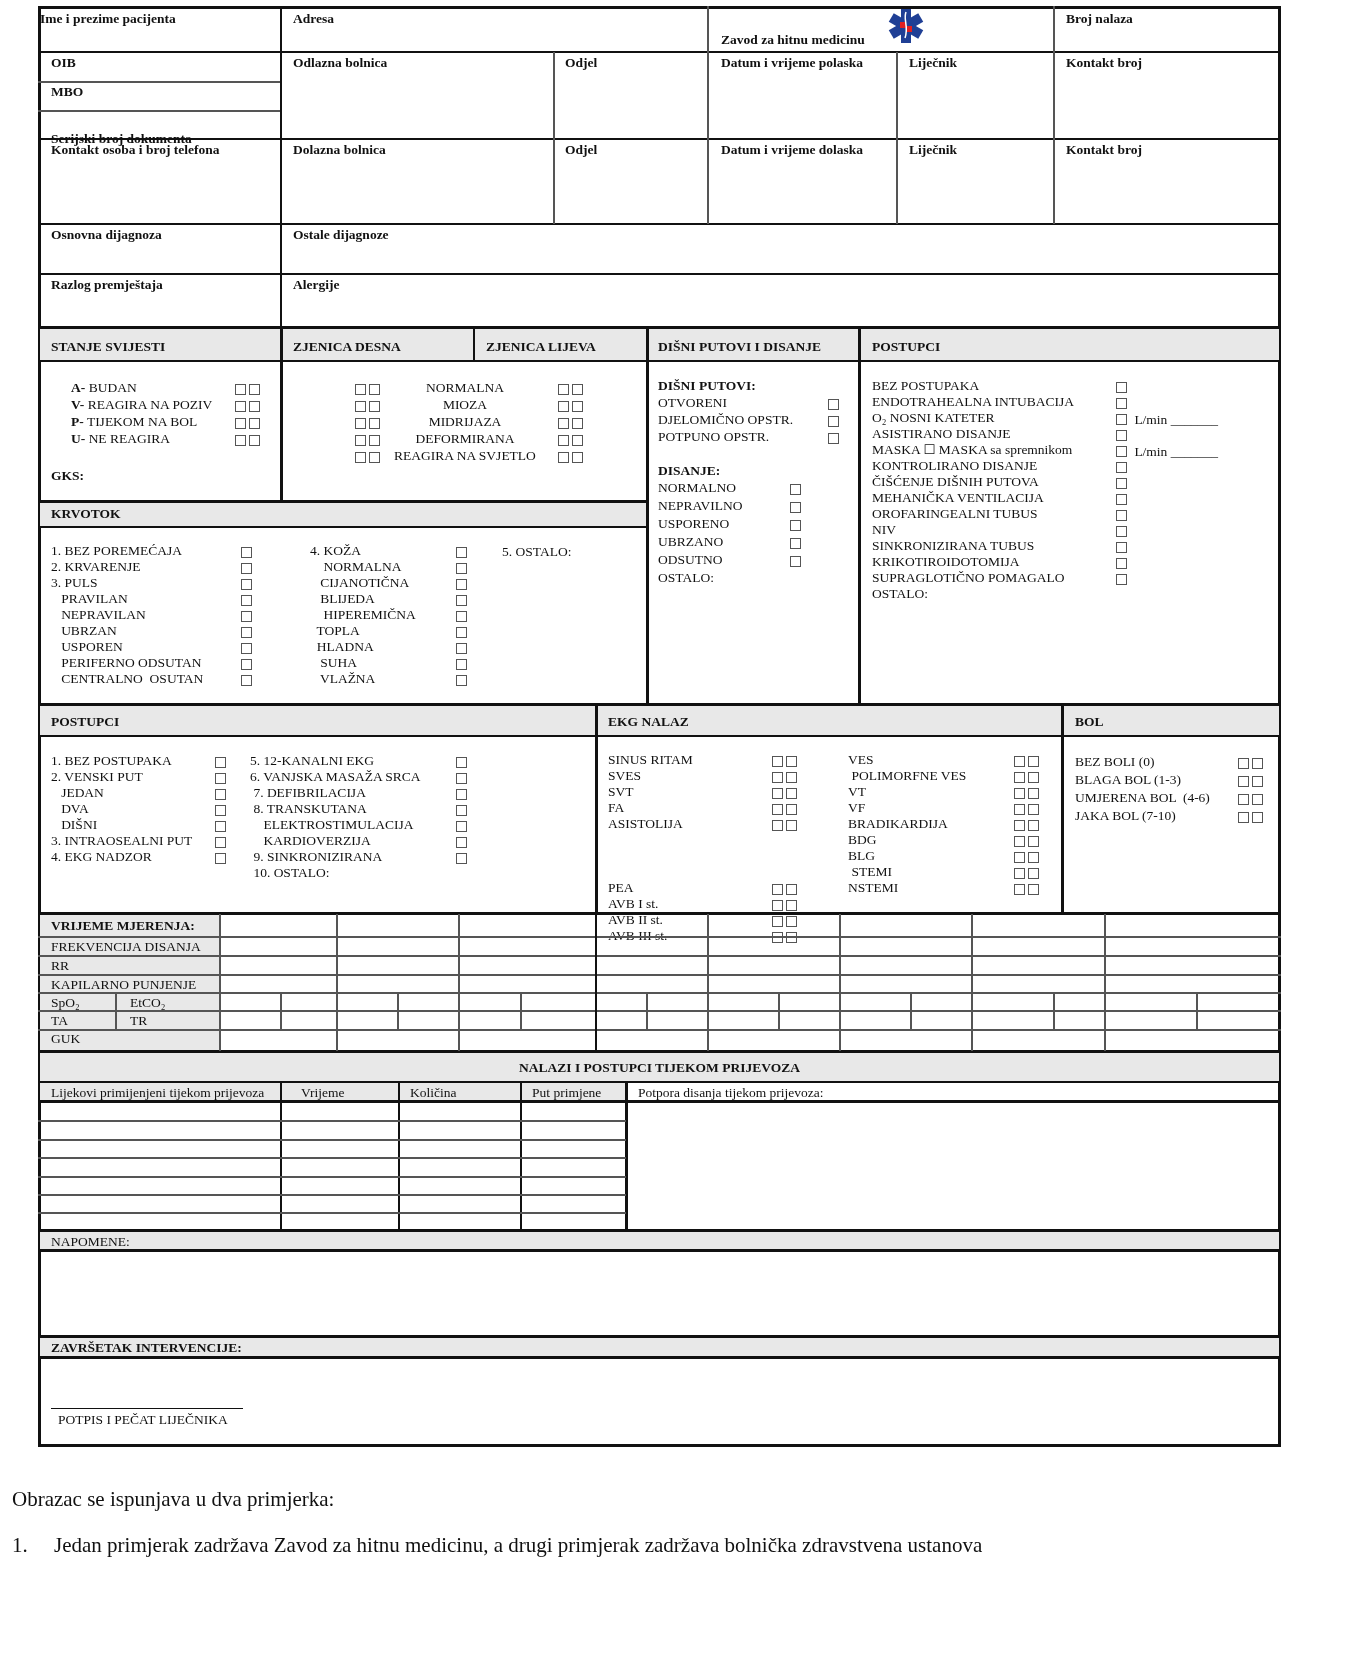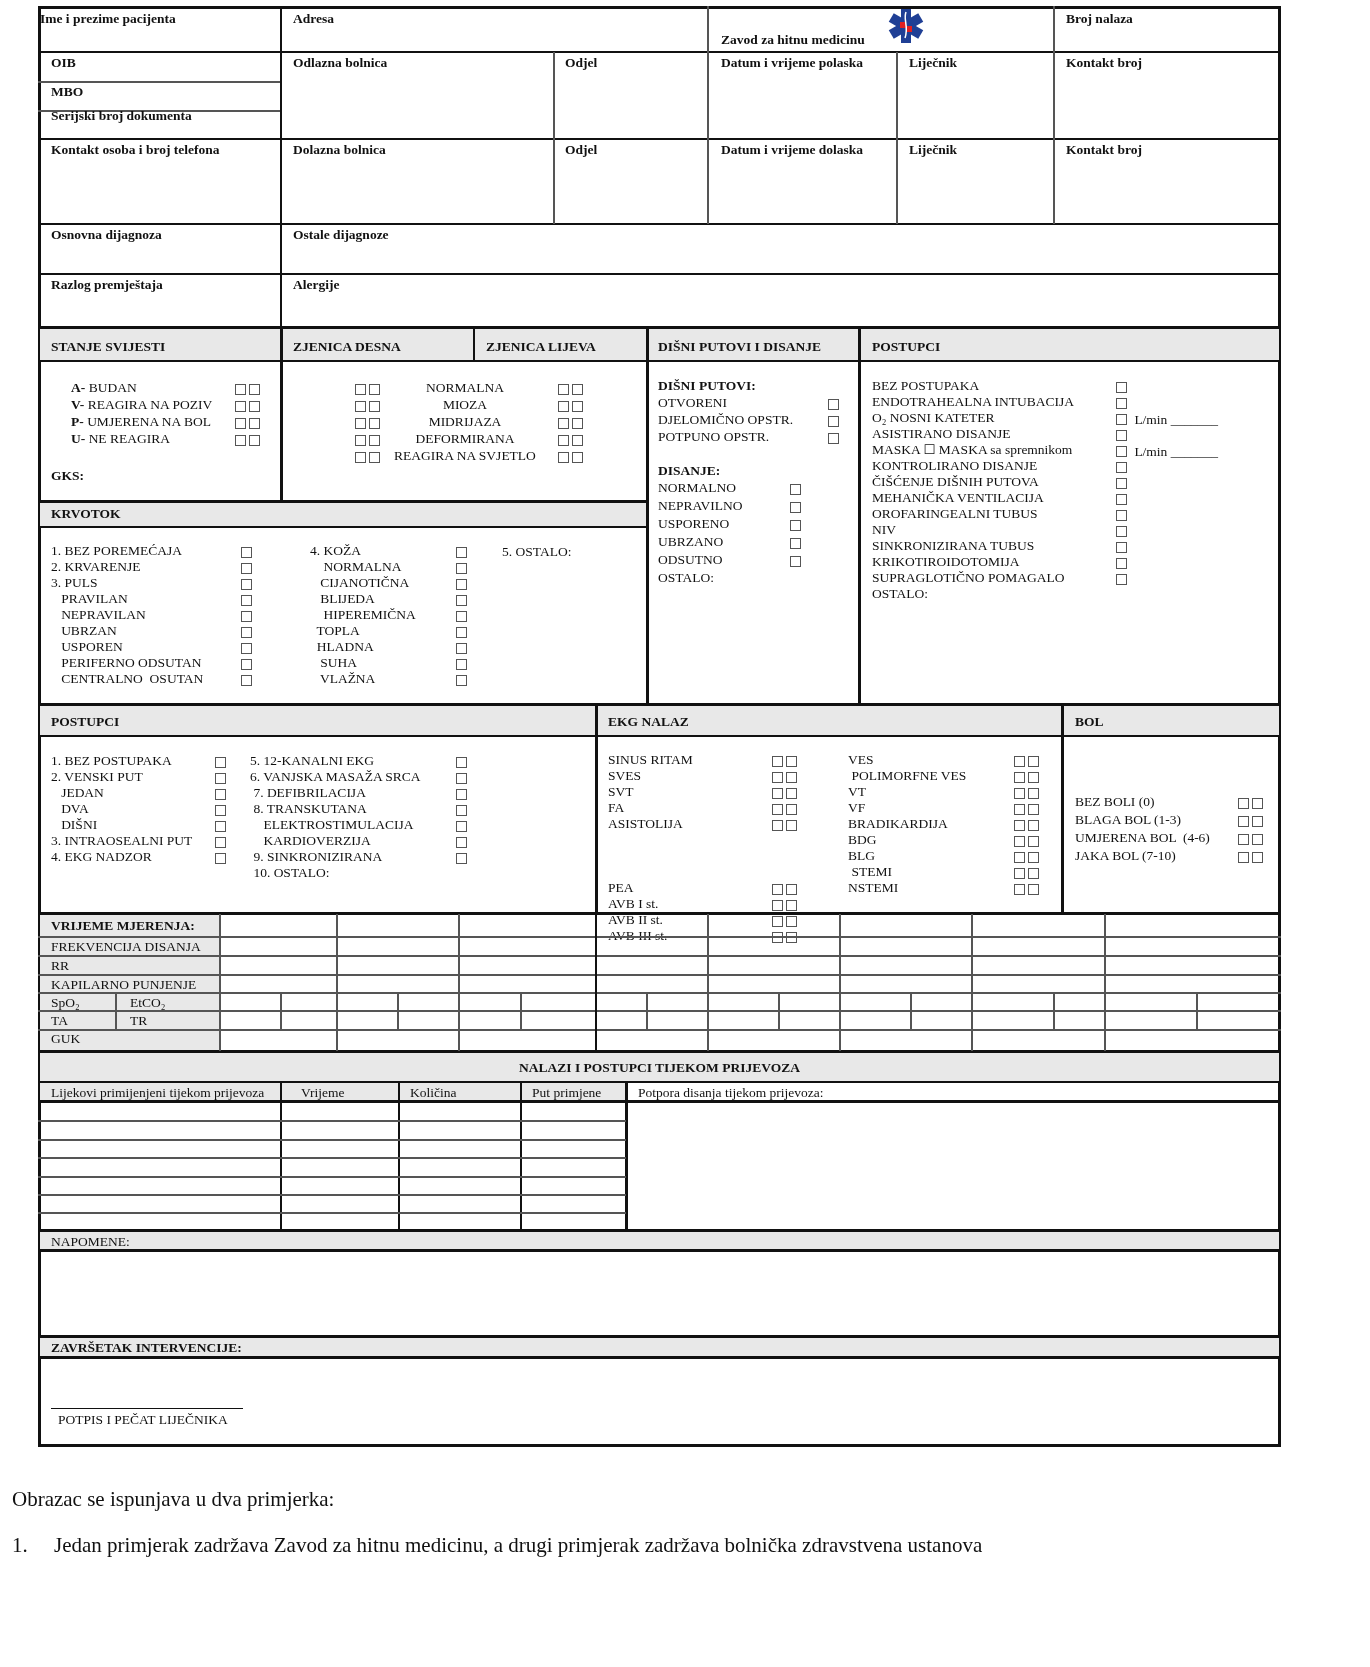--- a/index.html
+++ b/index.html
@@ -51,21 +51,21 @@
   </g>
   <rect x="12" y="14" width="6" height="6" fill="#e02020"></rect>
   <rect x="18" y="18" width="6" height="6" fill="#e02020"></rect>
   <path d="M18 4 C15 12, 21 18, 17 30" stroke="#fff" stroke-width="1.5" fill="none"></path>
 </svg>
 <span class="lbl" style="left:1066px;top:11px;">Broj nalaza</span>
 <div class="abs" style="left:1058px;top:28px;width:220px;height:22px;"></div>
 
 <span class="lbl" style="left:51px;top:55px;">OIB</span>
 <span class="lbl" style="left:51px;top:84px;">MBO</span>
-<span class="lbl" style="left:51px;top:108px;text-align:center;">Serijski broj dokumenta</span>
+<span class="lbl" style="left:51px;top:131px;text-align:center;">Serijski broj dokumenta</span>
 <span class="lbl" style="left:293px;top:55px;">Odlazna bolnica</span>
 <span class="lbl" style="left:565px;top:55px;">Odjel</span>
 <span class="lbl" style="left:721px;top:55px;">Datum i vrijeme polaska</span>
 <span class="lbl" style="left:909px;top:55px;">Liječnik</span>
 <span class="lbl" style="left:1066px;top:55px;">Kontakt broj</span>
 
 <span class="lbl" style="left:51px;top:142px;">Kontakt osoba i broj telefona</span>
 <span class="lbl" style="left:293px;top:142px;">Dolazna bolnica</span>
 <span class="lbl" style="left:565px;top:142px;">Odjel</span>
 <span class="lbl" style="left:721px;top:142px;">Datum i vrijeme dolaska</span>
@@ -90,21 +90,21 @@
 
 <span class="lbl" style="left:51px;top:339px;">STANJE SVIJESTI</span>
 <span class="lbl" style="left:293px;top:339px;">ZJENICA DESNA</span>
 <span class="lbl" style="left:486px;top:339px;">ZJENICA LIJEVA</span>
 <span class="lbl" style="left:658px;top:339px;">DIŠNI PUTOVI I DISANJE</span>
 <span class="lbl" style="left:872px;top:339px;">POSTUPCI</span>
 
 <div class="list" style="left:51px;top:379px;width:220px;margin-left:20px;">
   <div class="row"><b>A-</b><span> BUDAN</span><span class="c" style="left:164px;"><span class="cb"></span><span class="cb"></span></span></div>
   <div class="row"><b>V-</b><span> REAGIRA NA POZIV</span><span class="c" style="left:164px;"><span class="cb"></span><span class="cb"></span></span></div>
-  <div class="row"><b>P-</b><span> UMJERENA NA BOL</span><span class="c" style="left:164px;"><span class="cb"></span><span class="cb"></span></span></div>
+  <div class="row"><b>P-</b><span> TIJEKOM NA BOL</span><span class="c" style="left:164px;"><span class="cb"></span><span class="cb"></span></span></div>
   <div class="row"><b>U-</b><span> NE REAGIRA</span><span class="c" style="left:164px;"><span class="cb"></span><span class="cb"></span></span></div>
 </div>
 <span class="lbl" style="left:51px;top:468px;">GKS:</span>
 
 <div class="list" style="left:355px;top:379px;width:240px;">
   <div class="row">
       <span class="c" style="left:0;"><span class="cb"></span><span class="cb"></span></span>
       <span style="position:absolute;left:30px;width:160px;text-align:center;">NORMALNA</span>
       <span class="c" style="left:203px;"><span class="cb"></span><span class="cb"></span></span>
     </div>
@@ -235,21 +235,21 @@
   <div class="row" style="height:16px;white-space:pre;"><span>VT</span><span class="c" style="left:166px;"><span class="cb"></span><span class="cb"></span></span></div>
   <div class="row" style="height:16px;white-space:pre;"><span>VF</span><span class="c" style="left:166px;"><span class="cb"></span><span class="cb"></span></span></div>
   <div class="row" style="height:16px;white-space:pre;"><span>BRADIKARDIJA</span><span class="c" style="left:166px;"><span class="cb"></span><span class="cb"></span></span></div>
   <div class="row" style="height:16px;white-space:pre;"><span>BDG</span><span class="c" style="left:166px;"><span class="cb"></span><span class="cb"></span></span></div>
   <div class="row" style="height:16px;white-space:pre;"><span>BLG</span><span class="c" style="left:166px;"><span class="cb"></span><span class="cb"></span></span></div>
   <div class="row" style="height:16px;white-space:pre;"><span> STEMI</span><span class="c" style="left:166px;"><span class="cb"></span><span class="cb"></span></span></div>
   <div class="row" style="height:16px;white-space:pre;"><span>NSTEMI</span><span class="c" style="left:166px;"><span class="cb"></span><span class="cb"></span></span></div>
 </div>
 
 <div class="list" style="left:1075px;top:753px;width:200px;line-height:18px;">
-  <div class="row" style="height:18px;margin-top:40px;"><span>BEZ BOLI (0)</span><span class="c" style="left:163px;"><span class="cb"></span><span class="cb"></span></span></div>
+  <div class="row" style="height:18px;"><span>BEZ BOLI (0)</span><span class="c" style="left:163px;"><span class="cb"></span><span class="cb"></span></span></div>
   <div class="row" style="height:18px;"><span>BLAGA BOL (1-3)</span><span class="c" style="left:163px;"><span class="cb"></span><span class="cb"></span></span></div>
   <div class="row" style="height:18px;white-space:pre;"><span>UMJERENA BOL  (4-6)</span><span class="c" style="left:163px;"><span class="cb"></span><span class="cb"></span></span></div>
   <div class="row" style="height:18px;"><span>JAKA BOL (7-10)</span><span class="c" style="left:163px;"><span class="cb"></span><span class="cb"></span></span></div>
 </div>
 
 <div class="hdrband" style="left:40px;top:915px;width:180px;height:136px;"></div>
 
 <div class="hl g" style="left:38px;top:936px;width:1243px;height:1.5px;"></div>
 <div class="hl g" style="left:38px;top:955px;width:1243px;height:1.5px;"></div>
 <div class="hl g" style="left:38px;top:974px;width:1243px;height:1.5px;"></div>

